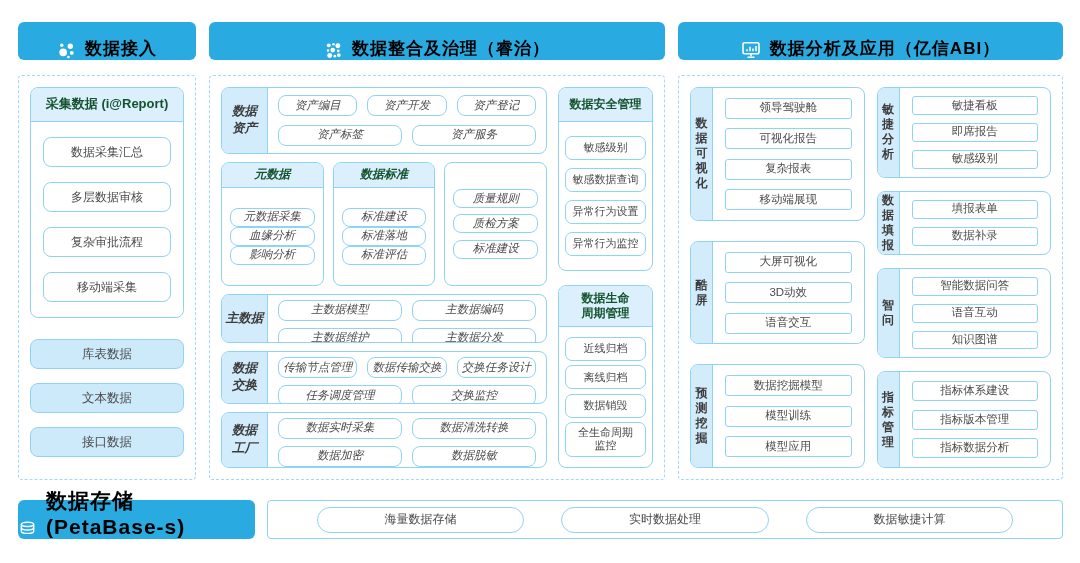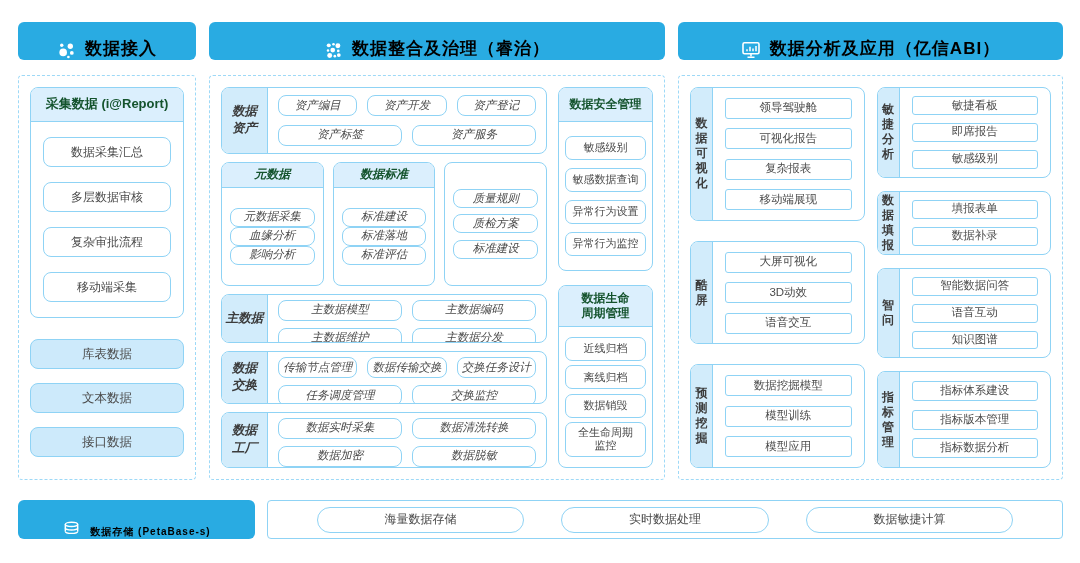--- a/index.html
+++ b/index.html
@@ -82,21 +82,21 @@
             text-align:center; line-height:1.25; }
   .vbody { flex:1; padding:8px 12px; display:flex; flex-direction:column;
            gap:8px; justify-content:space-evenly; }
   .vbody .pill { height:21px; font-size:11.5px; border-radius:3px; }
   .rcol-b .vbody .pill { height:20px; }
   .f-viz{flex:13;} .f-cool{flex:10;} .f-predict{flex:10;}
   .f-agile{flex:30;} .f-fill{flex:21;} .f-ask{flex:30;} .f-metric{flex:32;}
 
   
   .bottom { display:flex; gap:12px; padding:20px 17px 0 18px; }
-  .storage-bar { width:237px; flex:none; height:39px; font-size:10px; }
+  .storage-bar { width:237px; flex:none; height:39px; font-size:21px; }
   .bottom-box { flex:1; height:39px; border:1px solid #8fd3f5; border-radius:4px;
                 background:#fff; display:flex; align-items:center;
                 justify-content:space-evenly; padding:0 12px; }
   .bottom-box .pill { width:27%; height:26px; border-radius:13px; font-size:12px; }
 </style>
 </head>
 <body>
 
 <div class="page">
 

